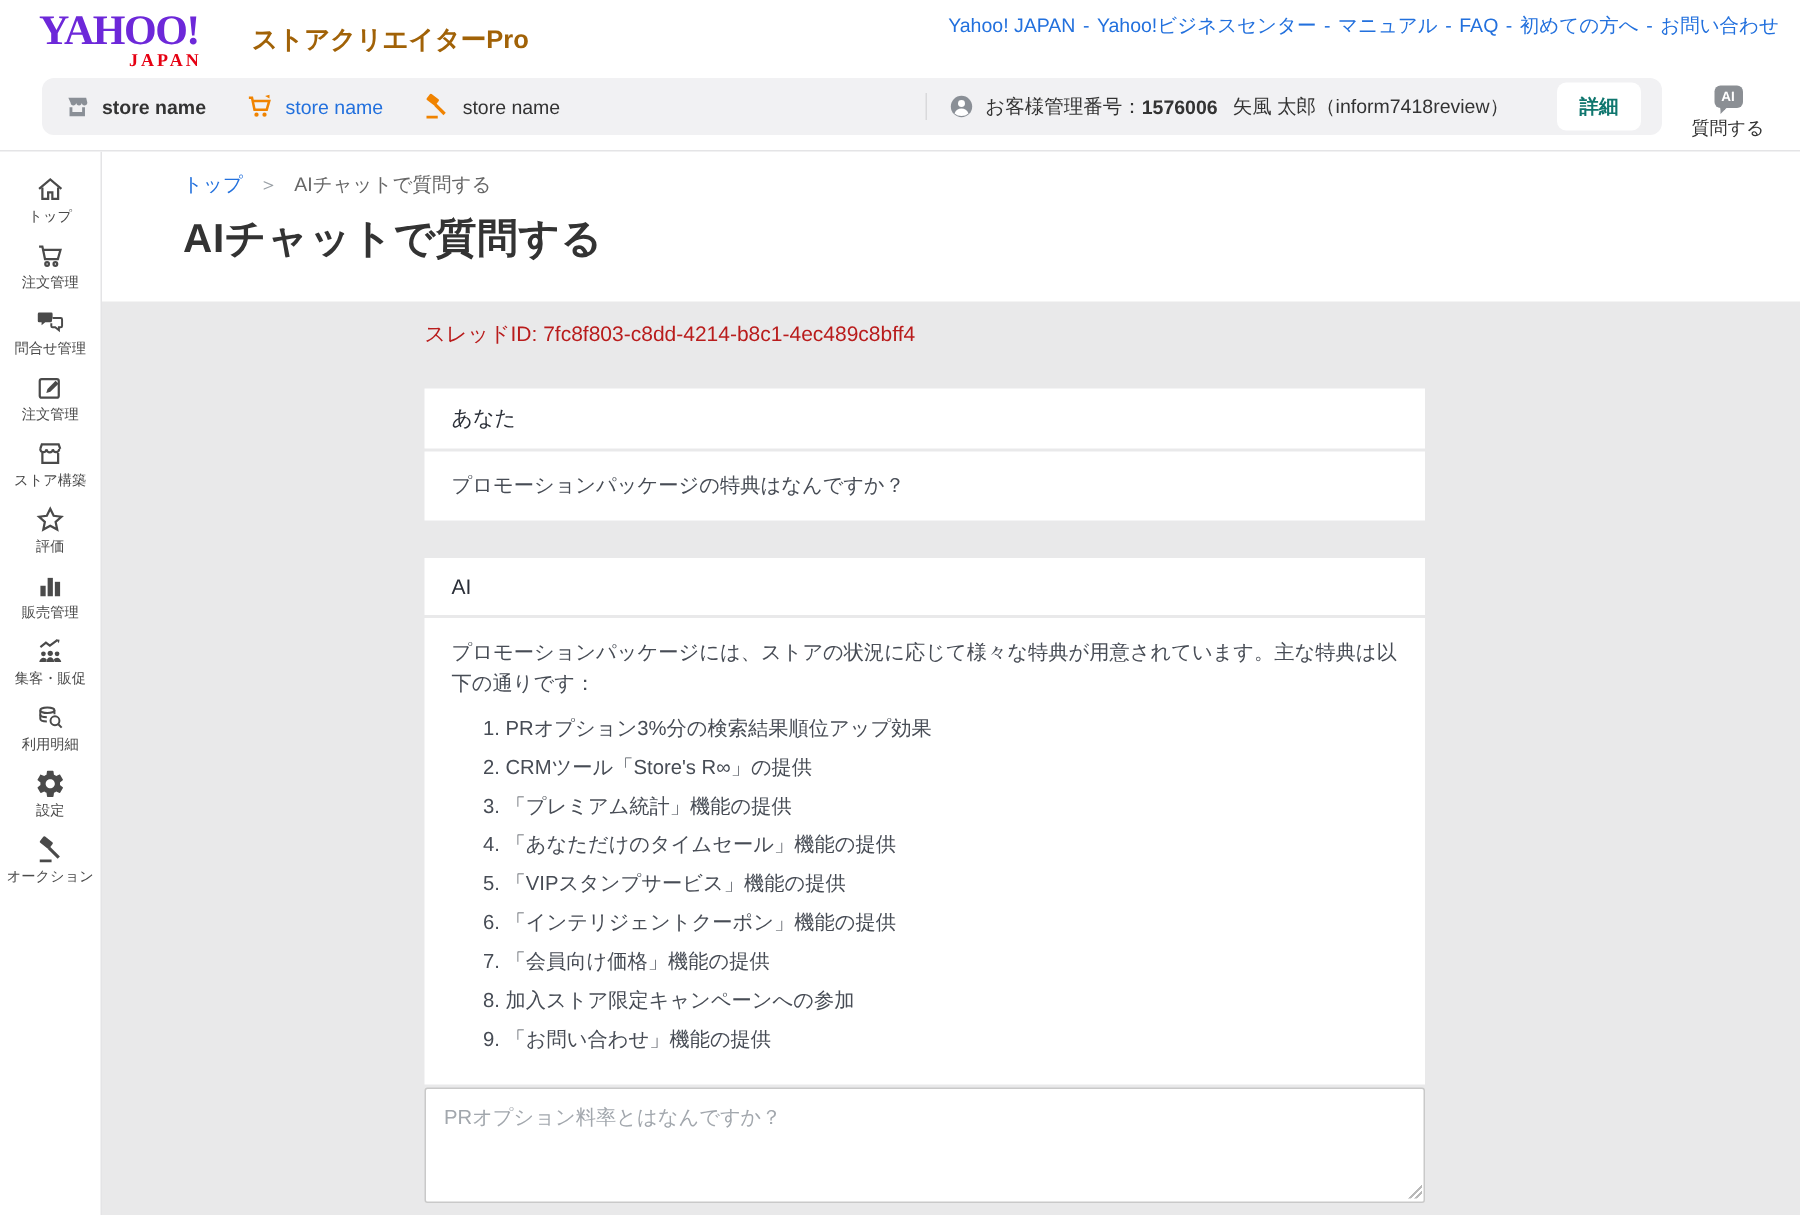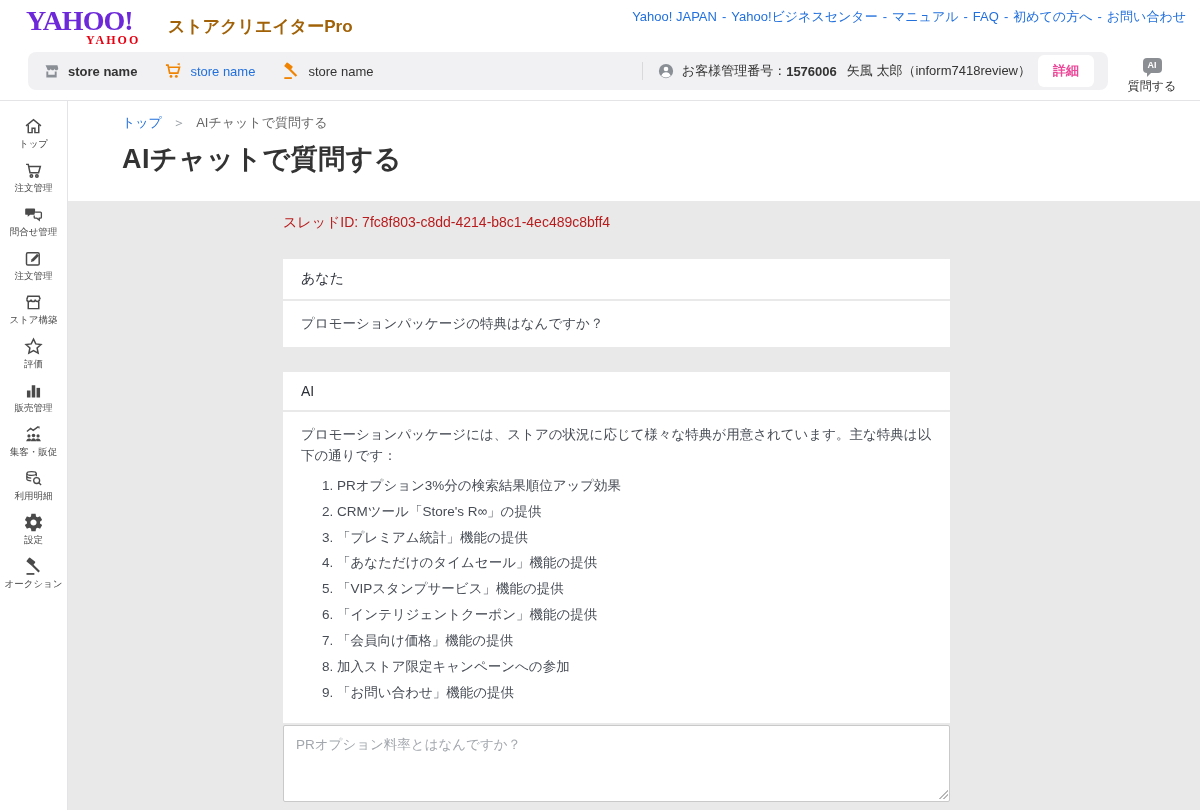--- a/index.html
+++ b/index.html
@@ -39,21 +39,21 @@
   .store-tab { display:flex; align-items:center; gap:7px; margin-right:26px; font-size:13px; cursor:pointer; white-space:nowrap; }
   .store-tab-label-strong { font-weight:bold; color:#333; }
   .store-tab-label-link { color:#2270dd; }
   .store-tab-label-plain { color:#333; }
   .account-group { margin-left:auto; display:flex; align-items:center; font-size:13px; color:#333; white-space:nowrap; }
   .acct-divider { width:1px; height:18px; background:#d9d9db; margin-right:14px; }
   .person-icon { margin-right:7px; display:flex; }
   .acct-number { font-weight:bold; }
   .acct-user { margin-left:10px; }
   .detail-btn {
-    margin-left:7px; background:#ffffff; color:#ec4899; font-weight:bold;
+    margin-left:32px; background:#ffffff; color:#0f766e; font-weight:bold;
     font-size:13px; border:none; border-radius:6px; padding:7px 15px;
     cursor:pointer; font-family:"Liberation Sans", sans-serif;
   }
   .ai-help { position:absolute; right:16px; top:54px; width:64px; text-align:center; cursor:pointer; }
   .ai-badge {
     display:inline-block; background:#8b8f94; color:#fff; font-size:9px; font-weight:bold;
     border-radius:4px; padding:3px 5px; position:relative; line-height:1;
   }
   .ai-badge::after {
     content:""; position:absolute; left:4px; bottom:-4px;
@@ -102,21 +102,21 @@
   }
   svg { display:block; }
 </style>
 </head>
 <body>
 
 <div class="header">
   <div class="logo">
     <span class="yahoo-mark">
       <span class="yahoo-word">YAHOO!</span>
-      <span class="yahoo-japan">YAHOO</span>
+      <span class="yahoo-japan">JAPAN</span>
     </span>
     <span class="product-name">ストアクリエイターPro</span>
   </div>
 
   <div class="top-links">
     <span class="top-link">Yahoo! JAPAN</span><span class="tl-sep">-</span><span class="top-link">Yahoo!ビジネスセンター</span><span class="tl-sep">-</span><span class="top-link">マニュアル</span><span class="tl-sep">-</span><span class="top-link">FAQ</span><span class="tl-sep">-</span><span class="top-link">初めての方へ</span><span class="tl-sep">-</span><span class="top-link">お問い合わせ</span>
   </div>
 
   <div class="store-bar">
     <div class="store-tab">

